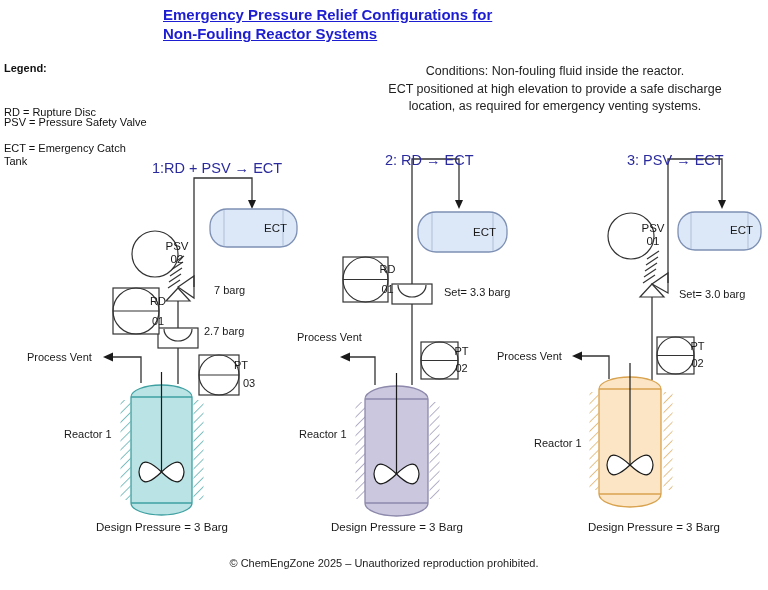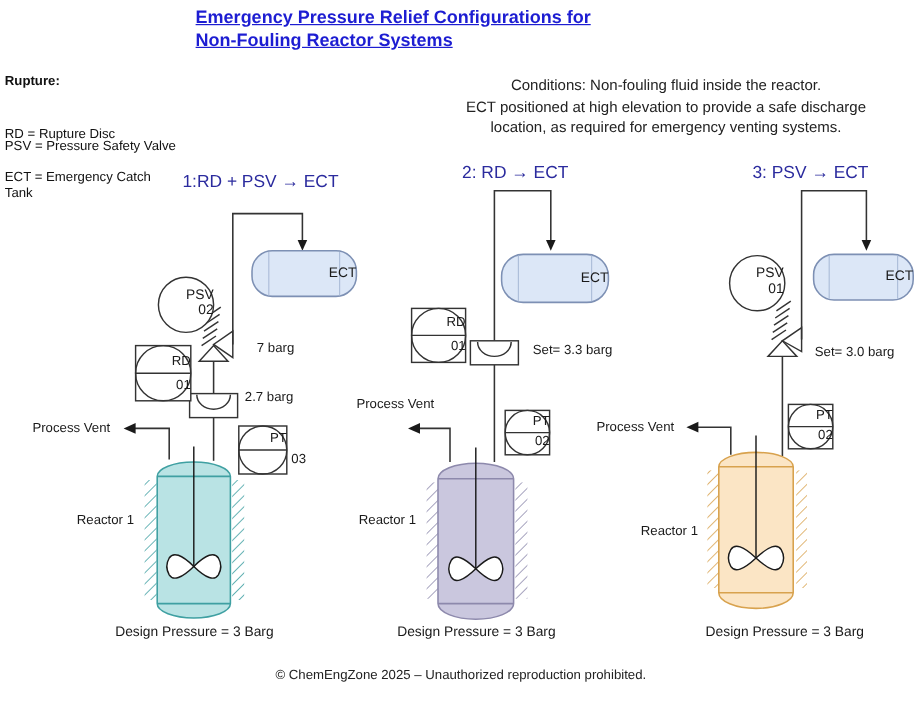--- a/index.html
+++ b/index.html
@@ -3,22 +3,22 @@
 <meta charset="utf-8">
 <style>
   html,body{margin:0;padding:0;}
   body{width:768px;height:590px;background:#ffffff;position:relative;overflow:hidden;
        font-family:"Liberation Sans",sans-serif;}
   .lbl{position:absolute;color:#1a1a1a;white-space:nowrap;line-height:1.15;}
   .title-line{position:absolute;left:163px;font-size:15px;font-weight:700;color:#1d1dd2;
               text-decoration:underline;white-space:nowrap;}
   .cond{position:absolute;left:340px;top:63px;width:430px;text-align:center;font-size:12.5px;
         line-height:17.5px;color:#222;}
-  .cfg-head{position:absolute;font-size:14.5px;color:#2b2b9e;font-weight:500;white-space:nowrap;}
-  .tag{position:absolute;text-align:right;font-size:11px;color:#1a1a1a;line-height:12px;}
+  .cfg-head{position:absolute;font-size:14.5px;color:#2b2b9e;font-weight:500;white-space:nowrap;margin-top:16px;}
+  .tag{position:absolute;text-align:center;font-size:11px;color:#1a1a1a;line-height:12px;margin-left:22px;}
   .small{font-size:11px;}
   .mid{font-size:11.5px;}
   .legend-item{position:absolute;left:4px;font-size:11px;color:#111;}
   svg{position:absolute;left:0;top:0;}
 </style>
 </head>
 <body>
 
 <svg width="768" height="590" viewBox="0 0 768 590">
   <defs>
@@ -171,21 +171,21 @@
         <path d="M630,465 Q614,450 609,458 Q605,465 609,472 Q614,480 630,465 Z" fill="#fff"></path>
         <path d="M630,465 Q646,450 651,458 Q655,465 651,472 Q646,480 630,465 Z" fill="#fff"></path>
       </g>
     </g>
   </g>
 </svg>
 
 <div class="title-line" style="top:6px">Emergency Pressure Relief Configurations for</div>
 <div class="title-line" style="top:25px">Non-Fouling Reactor Systems</div>
 
-<div class="legend-item" style="top:62px;font-weight:700">Rupture:</div>
+<div class="legend-item" style="top:62px;font-weight:700">Legend:</div>
 <div class="legend-item" style="top:106px">RD = Rupture Disc</div>
 <div class="legend-item" style="top:116px">PSV = Pressure Safety Valve</div>
 <div class="legend-item" style="top:142px;width:136px;white-space:normal;line-height:13px">ECT = Emergency Catch Tank</div>
 
 <div class="cond">
   <div>Conditions: Non-fouling fluid inside the reactor.</div>
   <div>ECT positioned at high elevation to provide a safe discharge</div>
   <div>location, as required for emergency venting systems.</div>
 </div>
 

